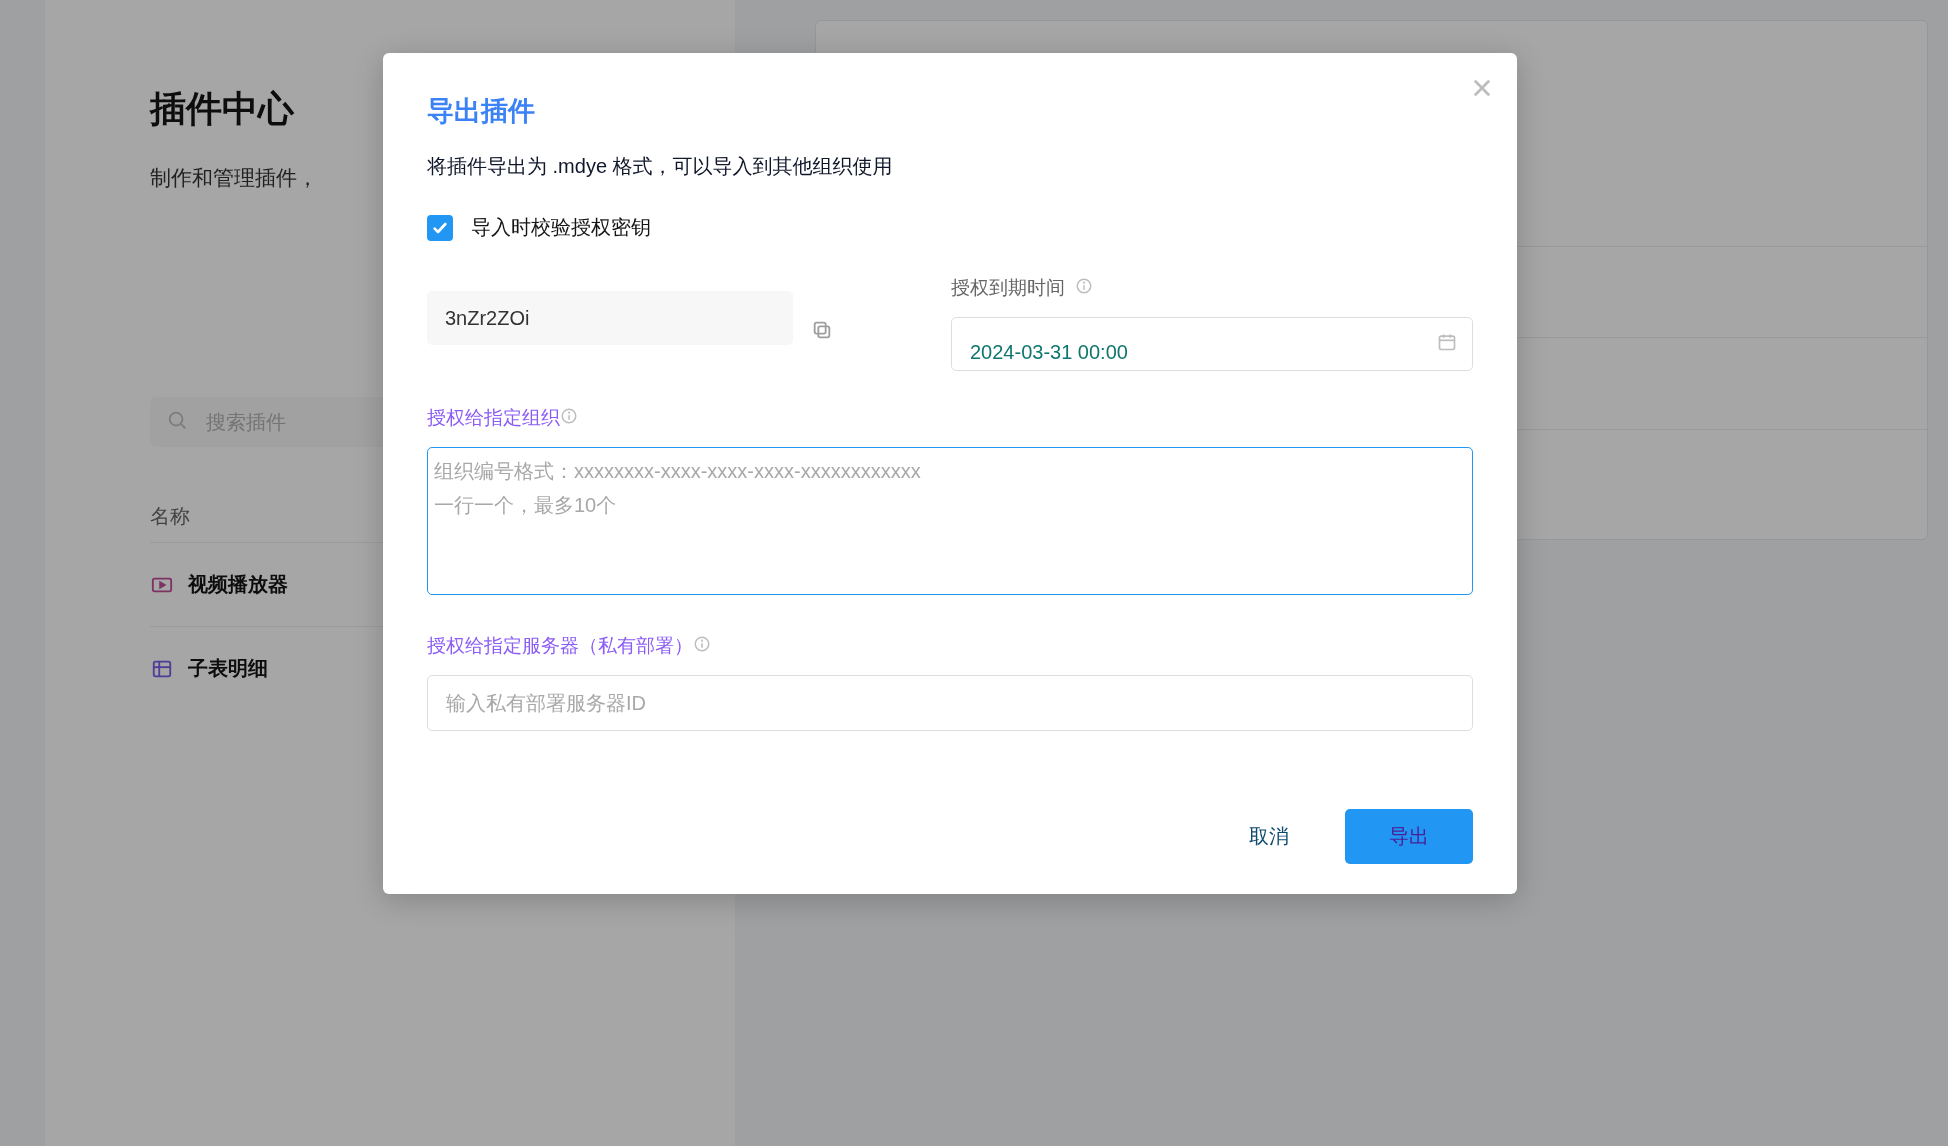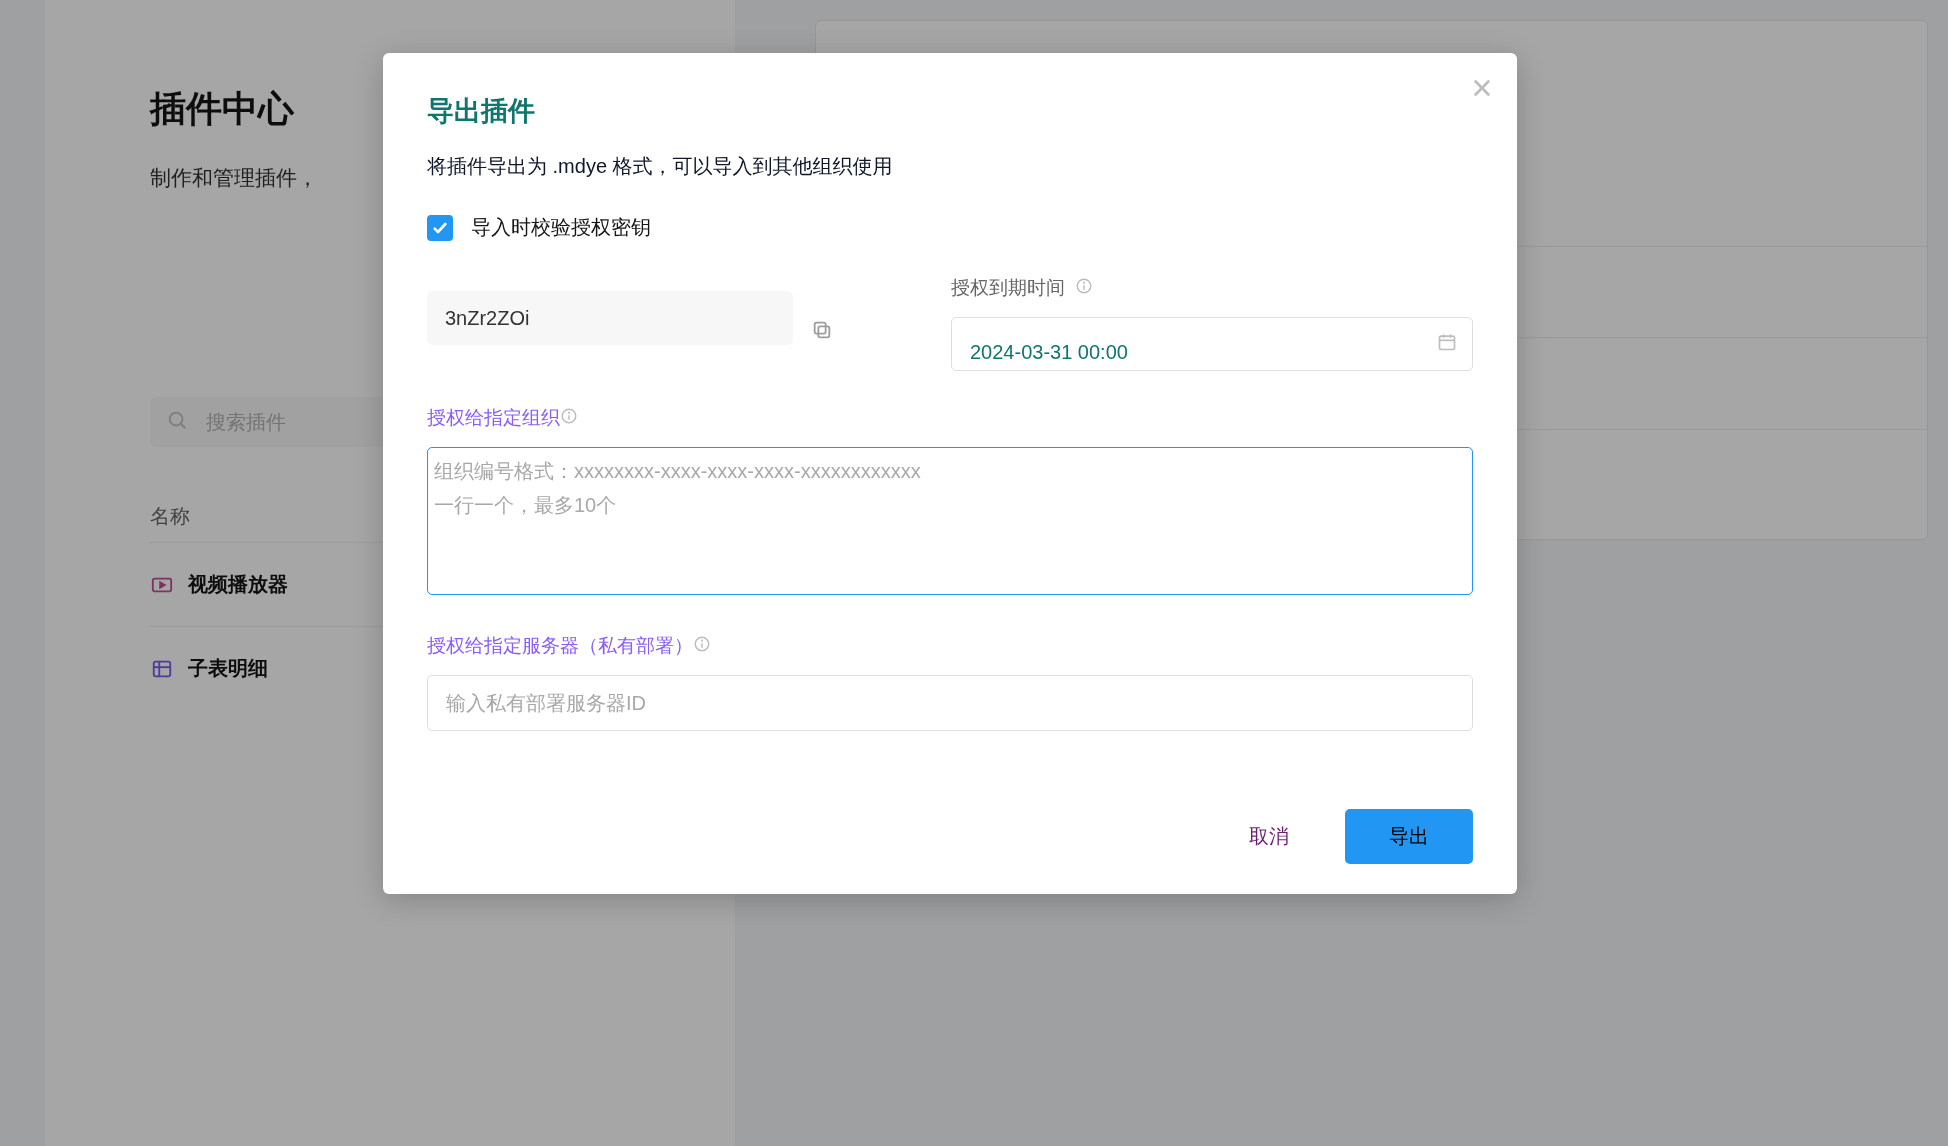--- a/index.html
+++ b/index.html
@@ -141,21 +141,21 @@
       width: 1134px;
       background: #ffffff;
       border-radius: 6px;
       box-shadow: 0 6px 30px rgba(0,0,0,0.2);
       padding: 40px 44px 30px 44px;
     }
 
     .modal-title {
       font-size: 27px;
       font-weight: 600;
-      color: #0f766e;
+      color: #3b82f6;
     }
 
     .modal-subtitle {
       margin-top: 24px;
       font-size: 20px;
       color: #0f172a;
     }
 
     .modal-close {
       position: absolute;
@@ -295,29 +295,29 @@
       justify-content: flex-end;
       align-items: center;
       gap: 28px;
       margin-top: 78px;
     }
 
     .btn-cancel {
       background: transparent;
       border: none;
       font-size: 20px;
-      color: #701a75;
+      color: #0c4a6e;
       padding: 14px 28px;
       cursor: pointer;
     }
 
     .btn-primary {
       background: #2196f3;
       border: none;
-      color: #000000;
+      color: #4c1d95;
       font-size: 20px;
       padding: 14px 44px;
       border-radius: 5px;
       cursor: pointer;
     }
 
     .pw-field { flex: 0 0 480px; }
   </style>
 </head>
 <body>

